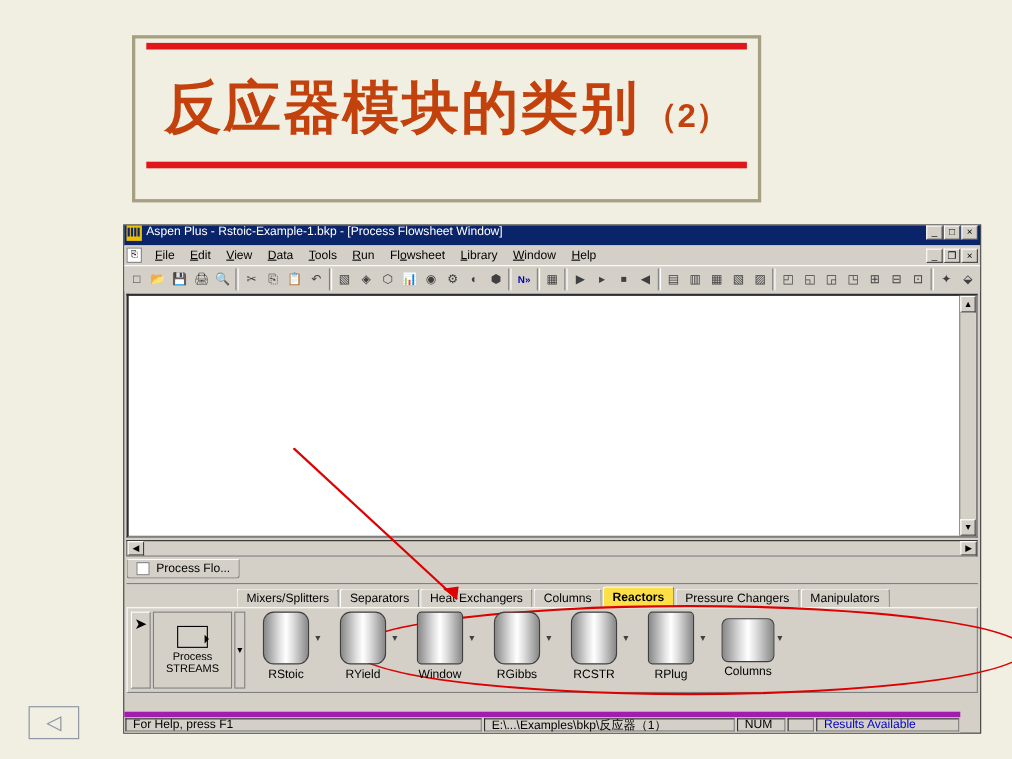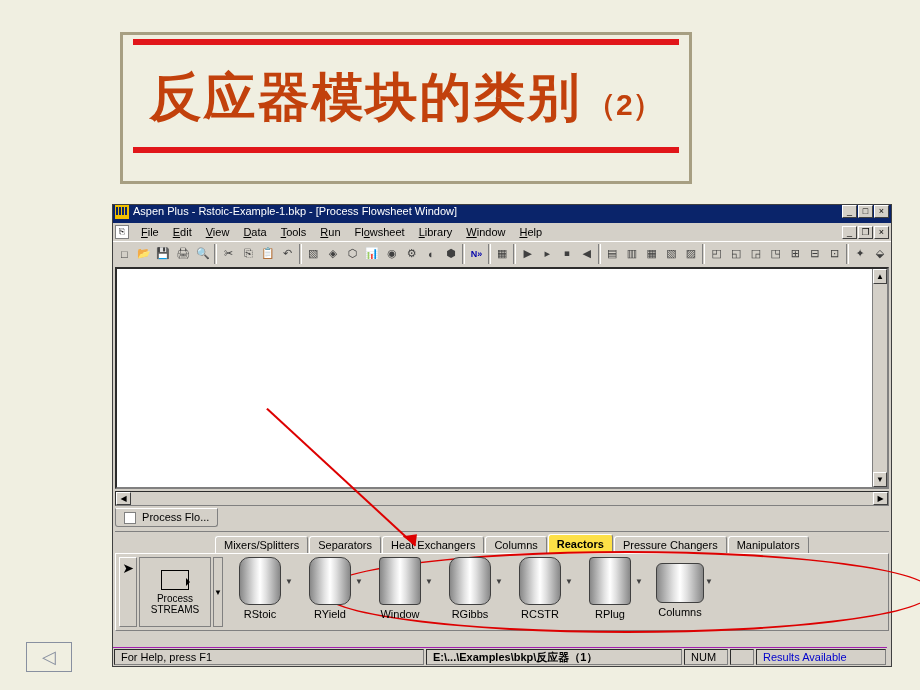--- a/index.html
+++ b/index.html
@@ -155,31 +155,31 @@
   .red-arrow {
     position: absolute; right:314px; top:-192px;
     width: 2px; height: 168px;
     pointer-events: none;
     transform: rotate(-24deg);
     transform-origin: bottom;
   }
   .red-arrow svg{position:absolute;left:-80px;top:0;}
   
   .statusbar {
-    position: absolute; left:0; right:4px; bottom:0;
+    position: absolute; left:0; right:18px; bottom:0;
     height: 19px; background:#d4d0c8;
-    border-top: 1px solid #a21caf;
+    border-top: 5px solid #a21caf;
     display: flex; font-size: 11px;
   }
   .statusbar .cell {
     border: 1px inset #808080; padding: 1px 6px; margin: 1px;
     display:flex;align-items:center;
   }
   .statusbar .c1{flex:1;}
-  .statusbar .c2{width:256px;font-weight:bold;}
+  .statusbar .c2{width:228px;}
   .statusbar .c3{width:44px;}
   .statusbar .c4{width:24px;}
   .statusbar .c5{width:130px;color:#0000cc;}
   
   .nav-arrow {
     position: absolute; left: 26px; bottom: 18px;
     width: 46px; height: 30px;
     border: 1px solid #8890a0;
     display:flex;align-items:center;justify-content:center;
     font-size: 18px; color: #8890a0;

